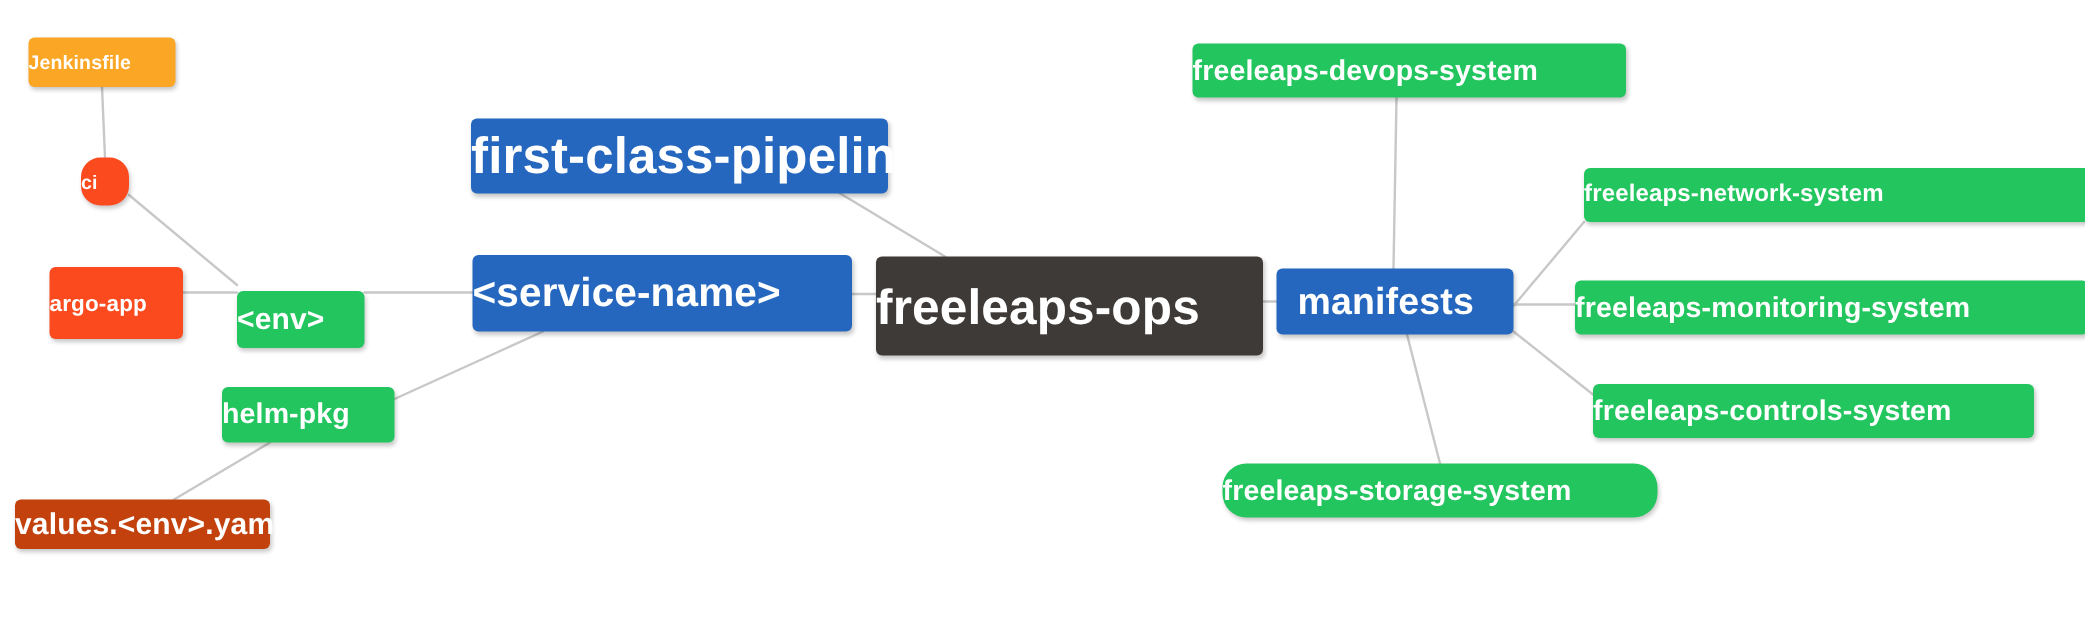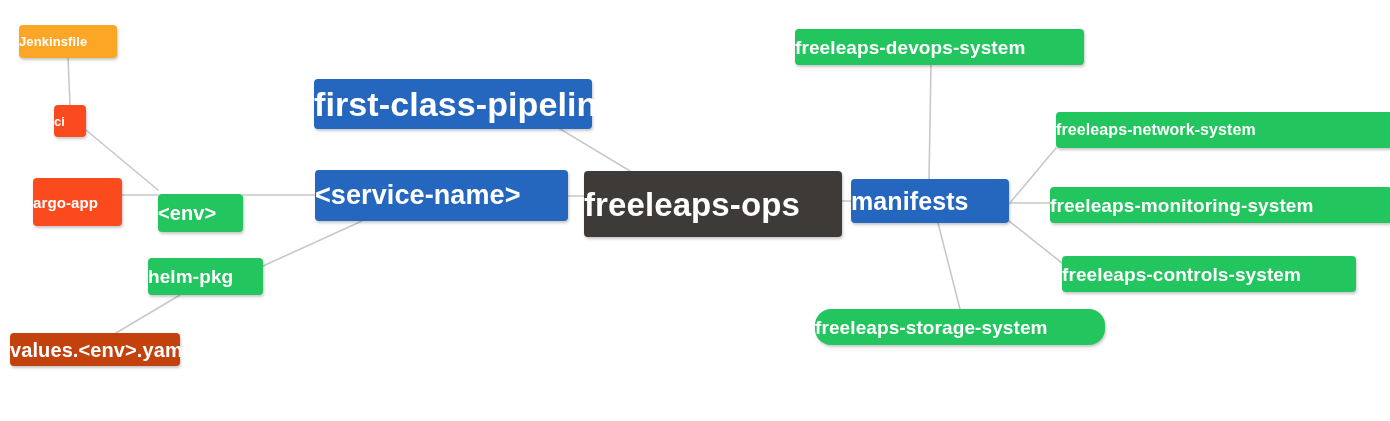--- a/index.html
+++ b/index.html
@@ -61,21 +61,21 @@
       <line x1="929" y1="179" x2="931" y2="65" stroke="#c8c8c8" stroke-width="1.6" stroke-linecap="round"></line>
       <line x1="1009" y1="204" x2="1056" y2="148" stroke="#c8c8c8" stroke-width="1.6" stroke-linecap="round"></line>
       <line x1="1009" y1="203" x2="1050" y2="203" stroke="#c8c8c8" stroke-width="1.6" stroke-linecap="round"></line>
       <line x1="1009" y1="221" x2="1062" y2="263" stroke="#c8c8c8" stroke-width="1.6" stroke-linecap="round"></line>
       <line x1="938" y1="223" x2="960" y2="309" stroke="#c8c8c8" stroke-width="1.6" stroke-linecap="round"></line>
     </svg>
   <div id="node-layer">
       <div class="node" style="left: 19px; top: 25px; width: 98px; height: 33px; background: rgb(252, 166, 37); font-size: 13px;">
         <span class="node-label">Jenkinsfile</span>
       </div>
-      <div class="node" style="left: 54px; top: 105px; width: 32px; height: 32px; background: rgb(252, 74, 31); font-size: 13px;">
+      <div class="node" style="left: 54px; top: 105px; width: 32px; height: 32px; background: rgb(252, 74, 31); font-size: 13px; border-radius: 13px;">
         <span class="node-label">ci</span>
       </div>
       <div class="node" style="left: 33px; top: 178px; width: 89px; height: 48px; background: rgb(252, 74, 31); font-size: 15px;">
         <span class="node-label">argo-app</span>
       </div>
       <div class="node" style="left: 158px; top: 194px; width: 85px; height: 38px; background: rgb(34, 197, 94); font-size: 20px;">
         <span class="node-label">&lt;env&gt;</span>
       </div>
       <div class="node" style="left: 148px; top: 258px; width: 115px; height: 37px; background: rgb(34, 197, 94); font-size: 19px;">
         <span class="node-label">helm-pkg</span>
@@ -85,21 +85,21 @@
       </div>
       <div class="node" style="left: 314px; top: 38px; width: 278px; height: 50px; background: rgb(37, 103, 190); font-size: 34px; margin-top: 41px;">
         <span class="node-label">first-class-pipeline</span>
       </div>
       <div class="node" style="left: 315px; top: 170px; width: 253px; height: 51px; background: rgb(37, 103, 190); font-size: 27px;">
         <span class="node-label">&lt;service-name&gt;</span>
       </div>
       <div class="node" style="left: 584px; top: 171px; width: 258px; height: 66px; background: rgb(62, 58, 56); font-size: 33px;">
         <span class="node-label">freeleaps-ops</span>
       </div>
-      <div class="node" style="left: 851px; top: 179px; width: 158px; height: 44px; background: rgb(37, 103, 190); font-size: 25px;">
+      <div class="node" style="left: 851px; top: 179px; width: 158px; height: 44px; background: rgb(37, 103, 190); font-size: 25px; padding-left: 14px;">
         <span class="node-label">manifests</span>
       </div>
       <div class="node" style="left: 795px; top: 29px; width: 289px; height: 36px; background: rgb(34, 197, 94); font-size: 19px;">
         <span class="node-label">freeleaps-devops-system</span>
       </div>
       <div class="node" style="left: 1056px; top: 112px; width: 347px; height: 36px; background: rgb(34, 197, 94); font-size: 16px;">
         <span class="node-label">freeleaps-network-system</span>
       </div>
       <div class="node" style="left: 1050px; top: 187px; width: 342px; height: 36px; background: rgb(34, 197, 94); font-size: 19px;">
         <span class="node-label">freeleaps-monitoring-system</span>

